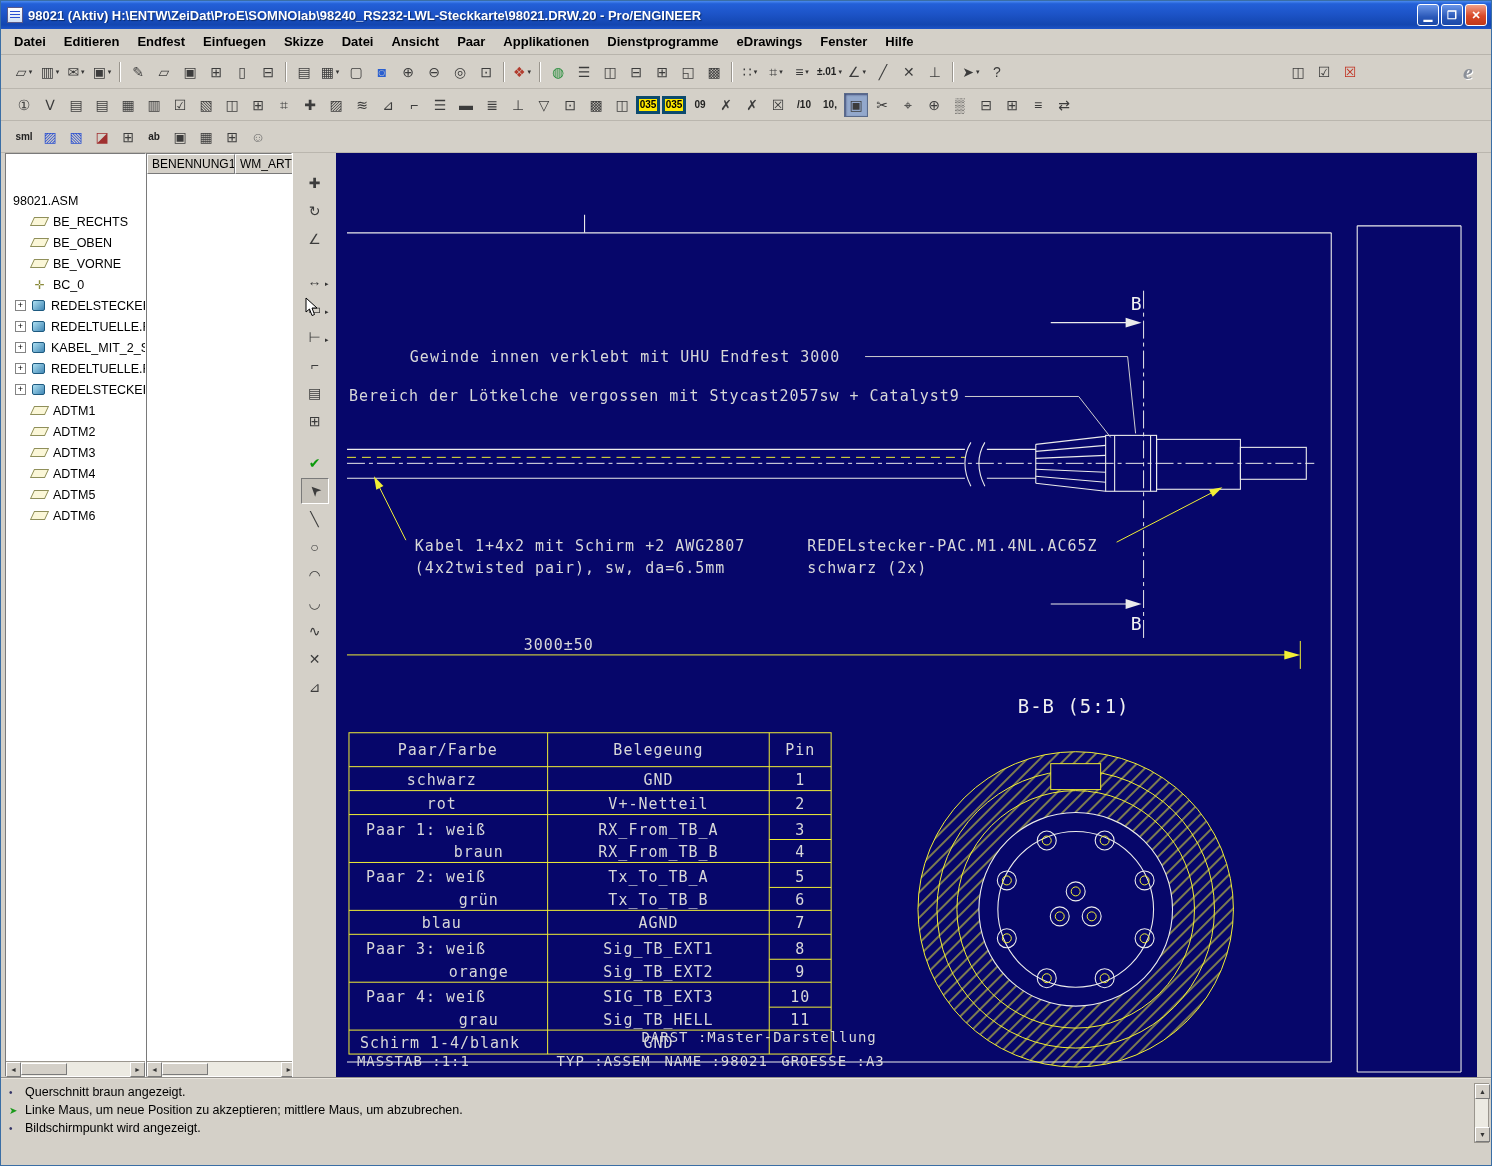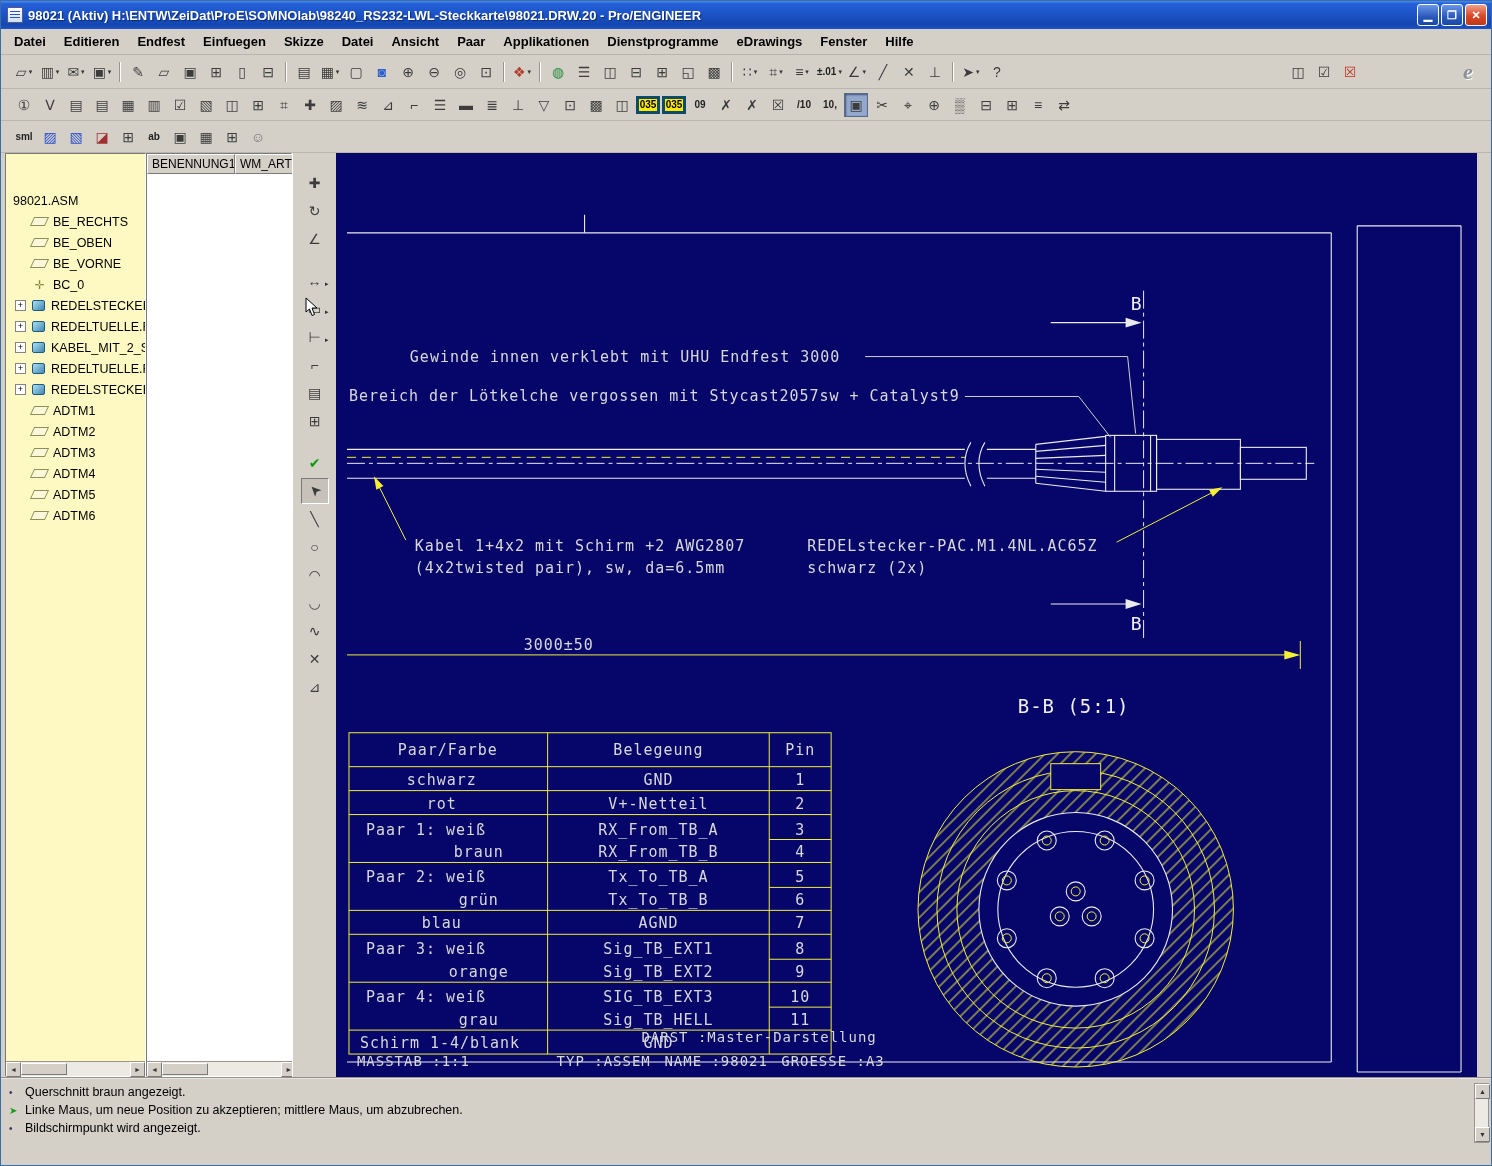--- a/index.html
+++ b/index.html
@@ -43,21 +43,21 @@
   .tb-right { margin-left:auto; display:flex; align-items:center; }
   .proe-logo { width:30px; height:26px; margin:0 8px 0 90px; display:flex; align-items:center; justify-content:center;
     font-family:"Liberation Serif", serif; font-style:italic; font-size:22px; font-weight:bold; color:#8a8f98;
     text-shadow:1px 1px 0 #fff; }
 
   
   .main { flex:1; display:flex; padding-left:4px; min-height:0; }
   .right-frame { width:14px; background:#d4d0c8; }
 
   
-  .tree-panel { width:141px; background:#fef9c3; border:1px solid; border-color:#7a7a7a #fff #fff #7a7a7a;
+  .tree-panel { width:141px; background:#ffffff; border:1px solid; border-color:#7a7a7a #fff #fff #7a7a7a;
     display:flex; flex-direction:column; }
   .tree-body { flex:1; padding-top:36px; overflow:hidden; }
   .tree-item { height:21px; display:flex; align-items:center; position:relative; font-size:12.5px;
     color:#000; padding-left:26px; white-space:nowrap; }
   .tree-item.root { padding-left:7px; }
   .expander { position:absolute; left:9px; top:5px; width:11px; height:11px; background:#fff;
     border:1px solid #848484; font-size:9px; line-height:9px; text-align:center; color:#000; }
   .tree-icon { margin-right:6px; flex:none; }
   .icon-datum-plane { width:15px; height:9px; border:1px solid #8f8f5a; background:#fbf7d8; transform:skewX(-25deg); }
   .icon-part { width:13px; height:11px; background:linear-gradient(135deg,#aee0f2,#4187b5);

